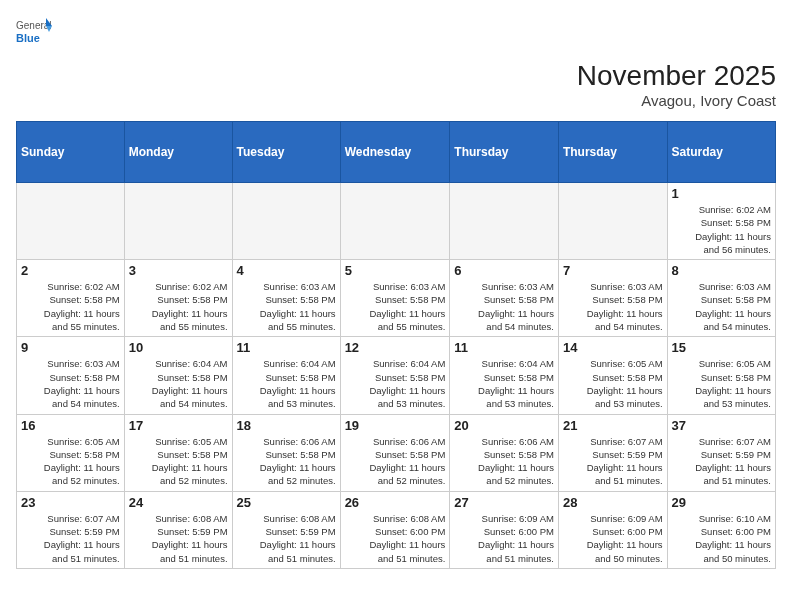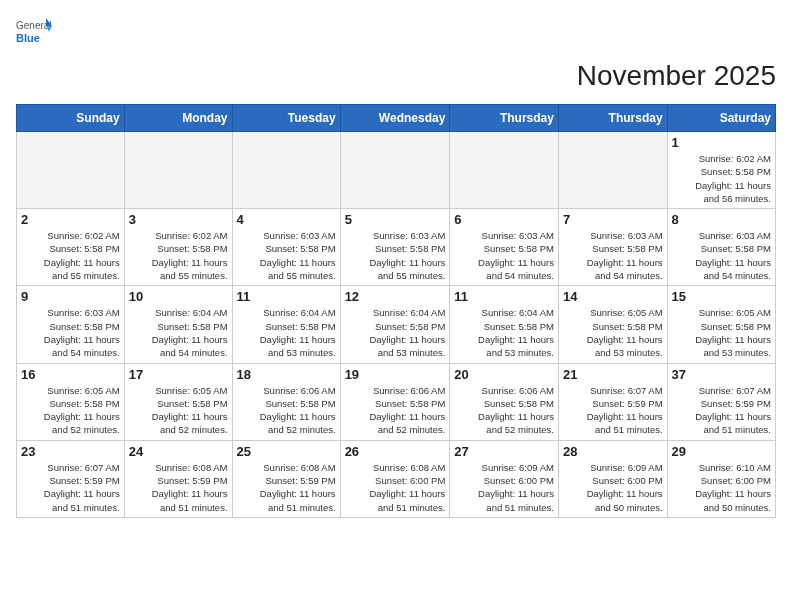--- a/index.html
+++ b/index.html
@@ -40,22 +40,22 @@
     }
     .calendar {
       width: 100%;
       border-collapse: collapse;
       border: 1px solid #ccc;
     }
     .calendar th {
       background: #2a6abf;
       color: #fff;
       font-size: 12px;
-      padding: 6px 4px;
-      text-align: right;
+      padding: 23px 4px;
+      text-align: left;
       border: 1px solid #1a55a0;
       font-weight: bold;
     }
     .calendar td {
       vertical-align: top;
       border: 1px solid #ccc;
       padding: 3px 4px;
       width: 113px;
       min-height: 80px;
       font-size: 10px;
@@ -89,20 +89,21 @@
   <div class="logo">
     <svg class="logo-icon" viewBox="0 0 36 30" xmlns="http://www.w3.org/2000/svg">
       <text x="0" y="13" font-size="10" fill="#555" font-family="Arial">General</text>
       <text x="0" y="26" font-size="11" fill="#1a6fc4" font-weight="bold" font-family="Arial">Blue</text>
       <polygon points="30,2 36,10 30,10" fill="#1a6fc4"></polygon>
       <polygon points="30,10 36,10 33,16" fill="#4a9de0"></polygon>
     </svg>
   </div>
   <div class="title-block">
     <div class="month-title">November 2025</div>
+    <div class="location-title">Avagou, Ivory Coast</div>
   </div>
 </div>
 
 <table class="calendar">
   <thead>
     <tr>
     <th>Sunday</th>
         <th>Monday</th>
         <th>Tuesday</th>
         <th>Wednesday</th>

